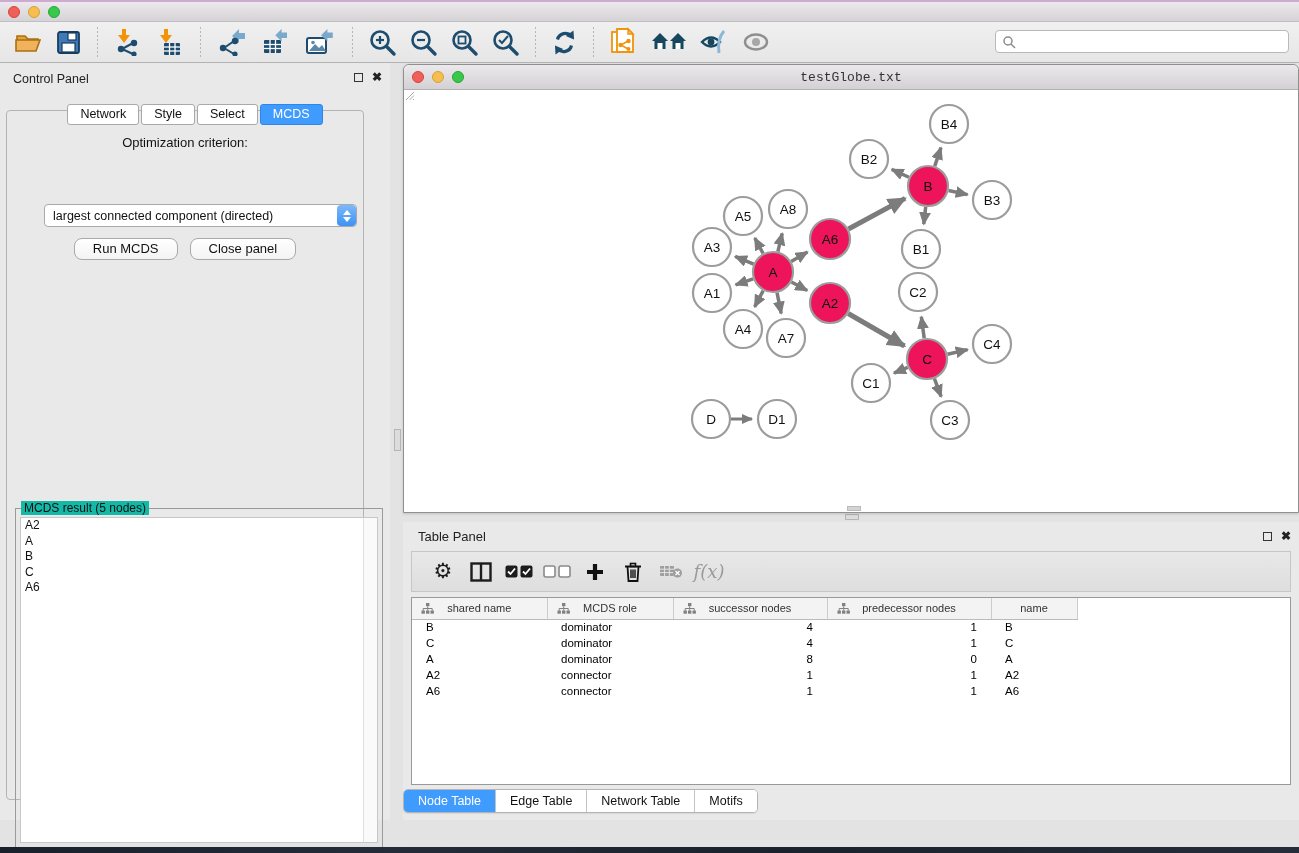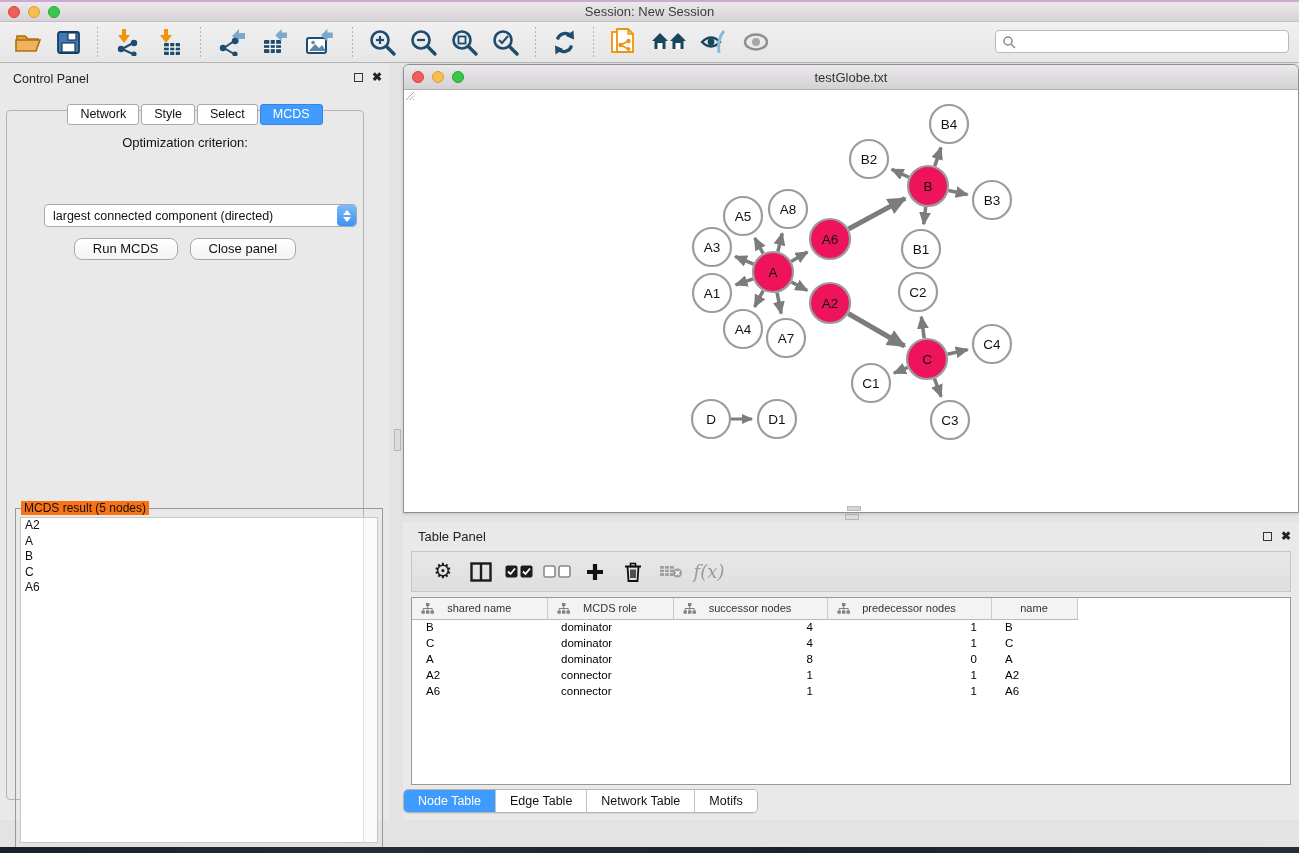--- a/index.html
+++ b/index.html
@@ -53,31 +53,31 @@
   .dropdown-value { flex:1; font-size:12.5px; color:#111; padding-left:8px; white-space:nowrap; }
   .dd-stepper { width:19px; height:21px; margin-right:0px; border-radius:4px;
     background:linear-gradient(#7db9f8,#3d92f4); display:flex; flex-direction:column;
     align-items:center; justify-content:center; gap:2px; }
   .dd-up { width:0; height:0; border-left:4px solid transparent; border-right:4px solid transparent; border-bottom:5px solid #fff; }
   .dd-down { width:0; height:0; border-left:4px solid transparent; border-right:4px solid transparent; border-top:5px solid #fff; }
   .cp-buttons { position:absolute; left:0; top:127px; width:100%; display:flex; justify-content:center; gap:12px; }
   .btn { height:22px; line-height:20px; padding:0 18px; font-size:13px; color:#111;
     background:linear-gradient(#ffffff,#f3f3f3); border:1px solid #a9a9a9; border-radius:8px; }
   .group-box { position:absolute; left:8px; top:397px; width:368px; height:340px; border:1px solid #9a9a9a; }
-  .group-legend { position:absolute; left:5px; top:-8px; background:#f97316; padding:0 3px; font-size:12px; color:#111; }
+  .group-legend { position:absolute; left:5px; top:-8px; background:#14b8a6; padding:0 3px; font-size:12px; color:#111; }
   .mcds-listbox { position:absolute; left:4px; top:8px; width:358px; height:326px; background:#fff;
     border:1px solid #c7c7c7; overflow:hidden; }
   .mcds-scroll { position:absolute; right:0; top:0; width:14px; height:100%; background:#fafafa; border-left:1px solid #e0e0e0; }
   .mcds-item { font-size:12px; color:#111; line-height:15.5px; padding-left:4px; }
 
   
   .net-window { position:absolute; left:403px; top:1px; width:896px; height:449px;
     border:1px solid #8f8f8f; border-radius:6px 6px 0 0; background:#fff; box-shadow:0 1px 3px rgba(0,0,0,.15); }
   .net-titlebar { position:relative; height:25px; background:linear-gradient(#ebe9eb,#d4d1d4);
-    border-bottom:1px solid #b3b0b3; border-radius:6px 6px 0 0; display:flex; align-items:center; }
+    border-bottom:1px solid #b3b0b3; border-radius:6px 6px 0 0; display:flex; align-items:center;font-family:Liberation Mono, monospace; }
   .net-title { position:absolute; left:0; right:0; text-align:center; font-size:13px; color:#333; }
   .net-canvas { position:absolute; left:0; top:25px; width:894px; height:422px; background:#fff; overflow:hidden; }
   .net-canvas svg { position:absolute; left:0; top:0; }
   .node-label { font-family:"Liberation Sans",sans-serif; font-size:13.5px; fill:#111; }
   .net-hscroll-thumb { position:absolute; left:443px; bottom:1px; width:14px; height:5px; background:#d4d4d4; border:1px solid #bbb; }
   .net-resize { position:absolute; right:1px; bottom:1px; }
   .split-grip-v { position:absolute; left:394px; top:366px; width:7px; height:22px; background:#dcdcdc; border:1px solid #b5b5b5; }
   .split-grip-h { position:absolute; left:845px; top:451px; width:14px; height:6px; background:#dcdcdc; border:1px solid #b5b5b5; }
 
   
@@ -117,21 +117,20 @@
   .bottom-strip { position:absolute; left:0; top:847px; width:100%; height:6px;
     background:linear-gradient(90deg,#17202b,#232c38 30%,#1a222d 60%,#242d39); }
 </style>
 </head>
 <body>
 
 <div id="app">
   <div class="top-strip"></div>
 
   <div class="titlebar">
-    <div class="title-text">Session: New Session</div>
     <div class="traffic">
       <div class="tl red"></div>
       <div class="tl yellow"></div>
       <div class="tl green"></div>
     </div>
   </div>
 
   <div class="toolbar">
     <div class="tbtn">
       <svg width="29" height="26" viewBox="0 0 29 26">

